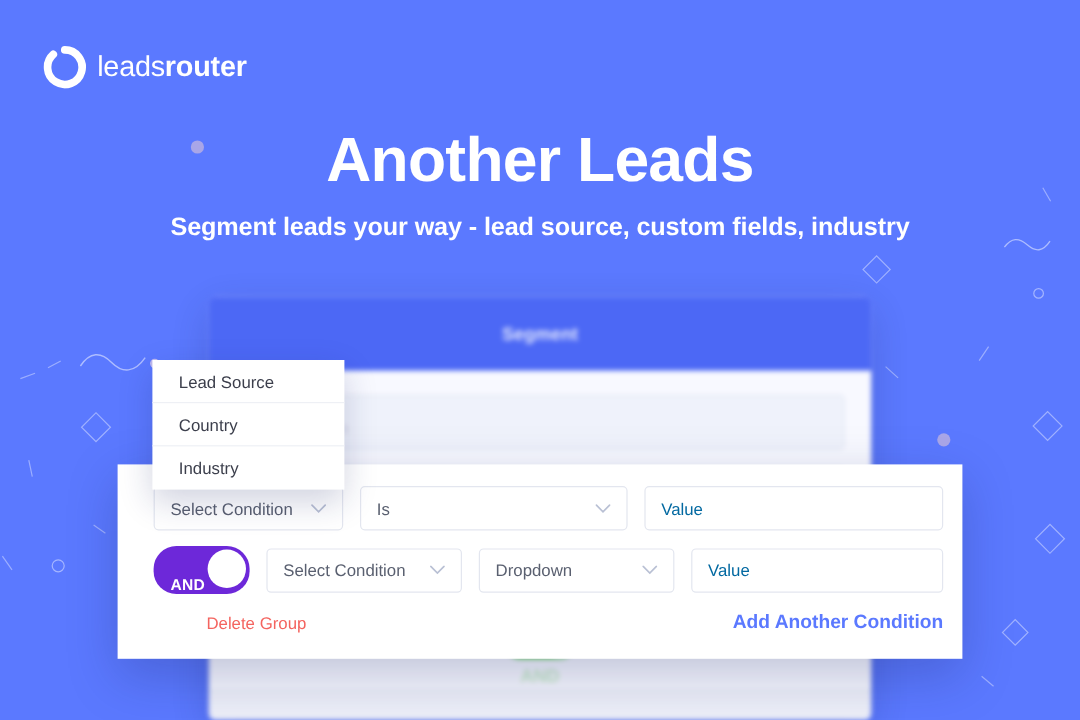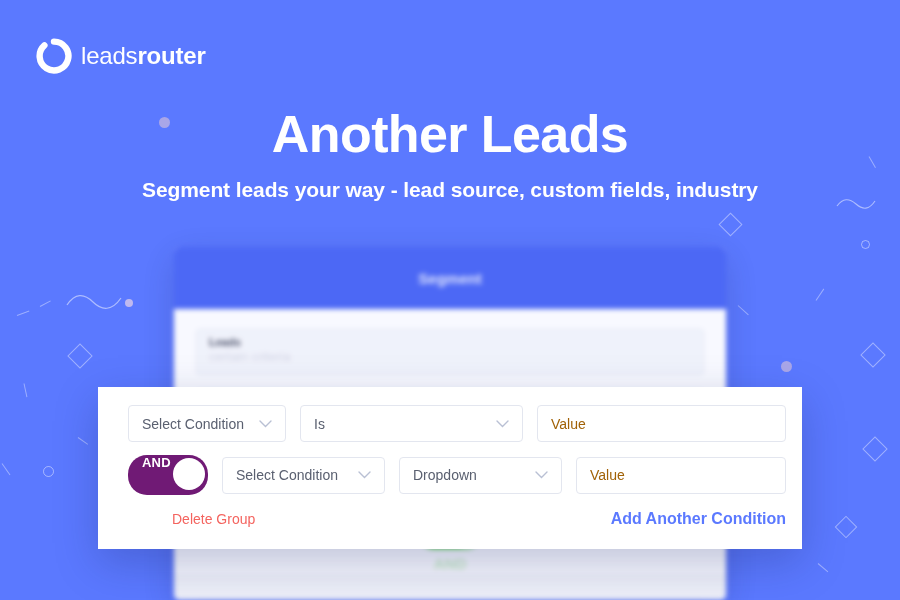--- a/index.html
+++ b/index.html
@@ -244,33 +244,33 @@
   .field.select {
     justify-content: space-between;
   }
   .field .caret {
     color: #b9c0d4;
     display: flex;
     align-items: center;
   }
   .f-cond { width: 158px; flex: 0 0 158px; }
   .f-op   { width: 223px; flex: 0 0 223px; }
-  .f-val  { flex: 1 1 auto; color: #a16207; align-items: center; }
+  .f-val  { flex: 1 1 auto; color: #0369a1; align-items: center; }
   .f-cond2 { width: 163px; flex: 0 0 163px; }
   .f-op2   { width: 163px; flex: 0 0 163px; }
 
   .toggle {
     width: 80px;
     height: 40px;
     flex: 0 0 80px;
     border-radius: 19px;
-    background: #701a75;
+    background: #6d28d9;
     position: relative;
     display: flex;
-    align-items: flex-start;
+    align-items: flex-end;
   }
   .toggle-label {
     color: #ffffff;
     font-size: 13px;
     font-weight: 700;
     margin-left: 14px;
     letter-spacing: 0.2px;
   }
   .toggle-knob {
     position: absolute;
@@ -450,14 +450,25 @@
       </div>
 
       <div class="links-row">
         <span class="link-delete">Delete Group</span>
         <span class="link-add">Add Another Condition</span>
       </div>
 
     </div>
   </div>
 
+  <div class="menu">
+    <div class="menu-item">
+      <span>Lead Source</span>
+    </div>
+    <div class="menu-item">
+      <span>Country</span>
+    </div>
+    <div class="menu-item">
+      <span>Industry</span>
+    </div>
+  </div>
 
 </div>
 
 </body></html>

